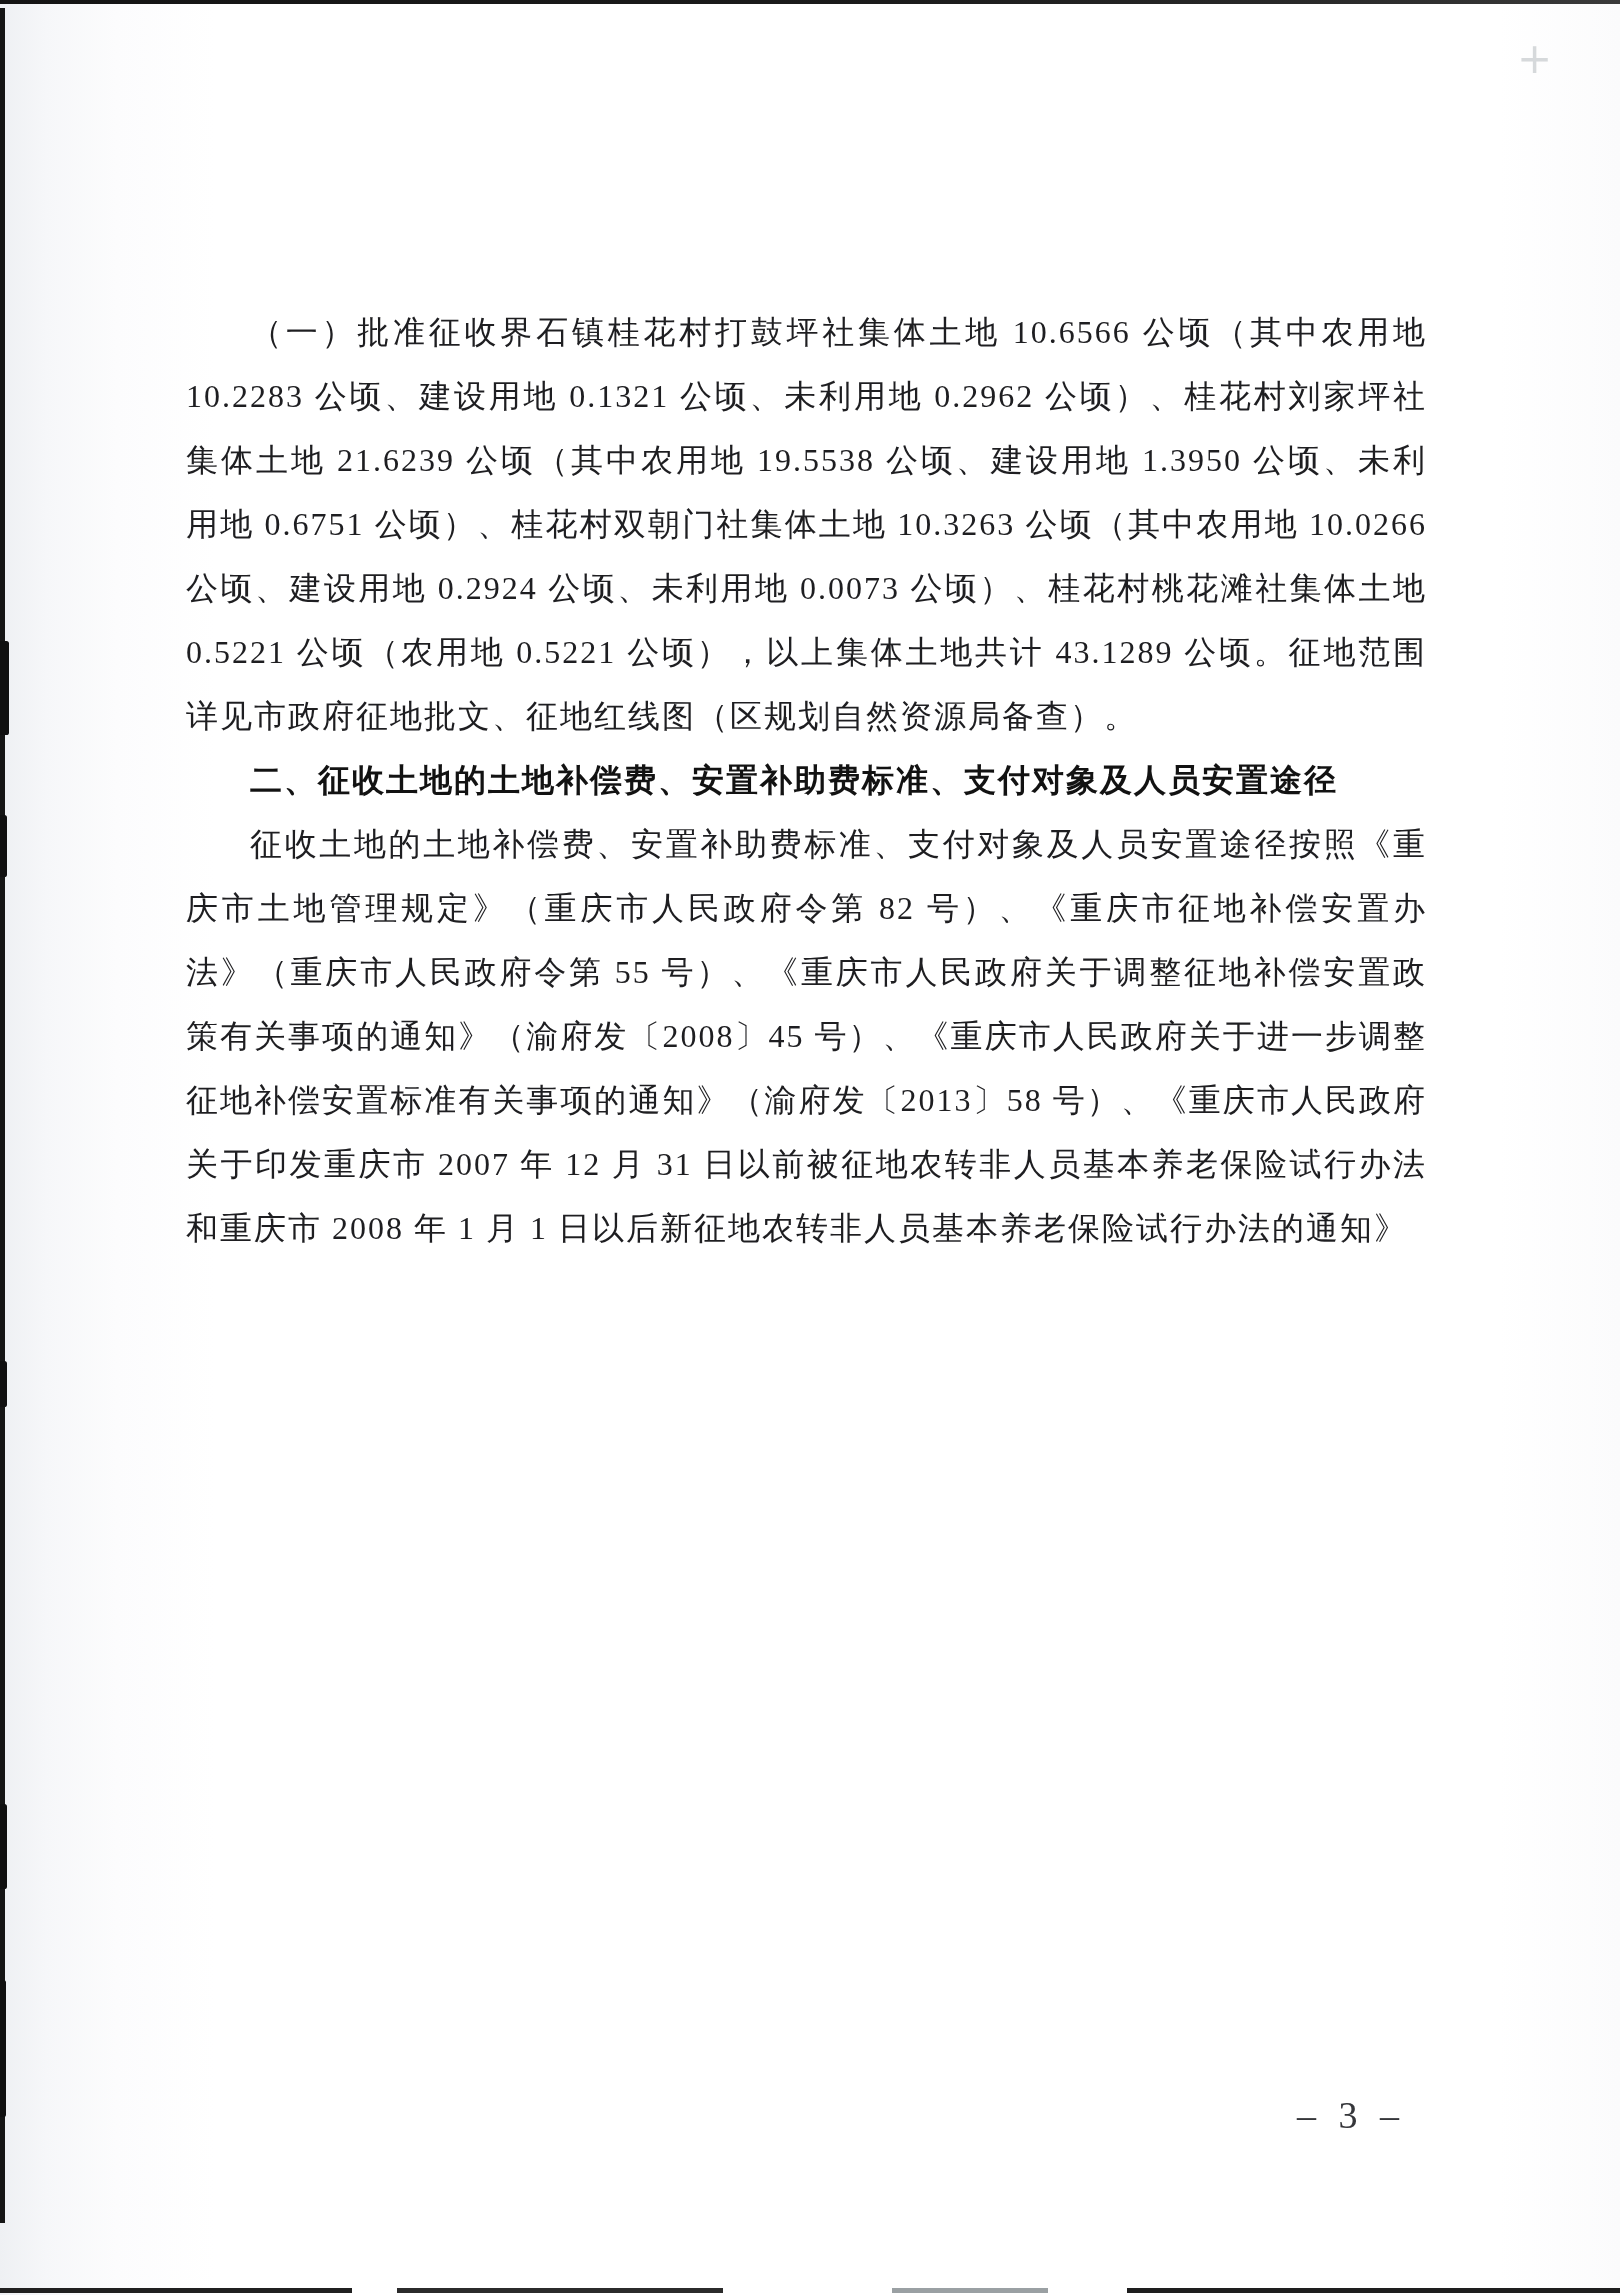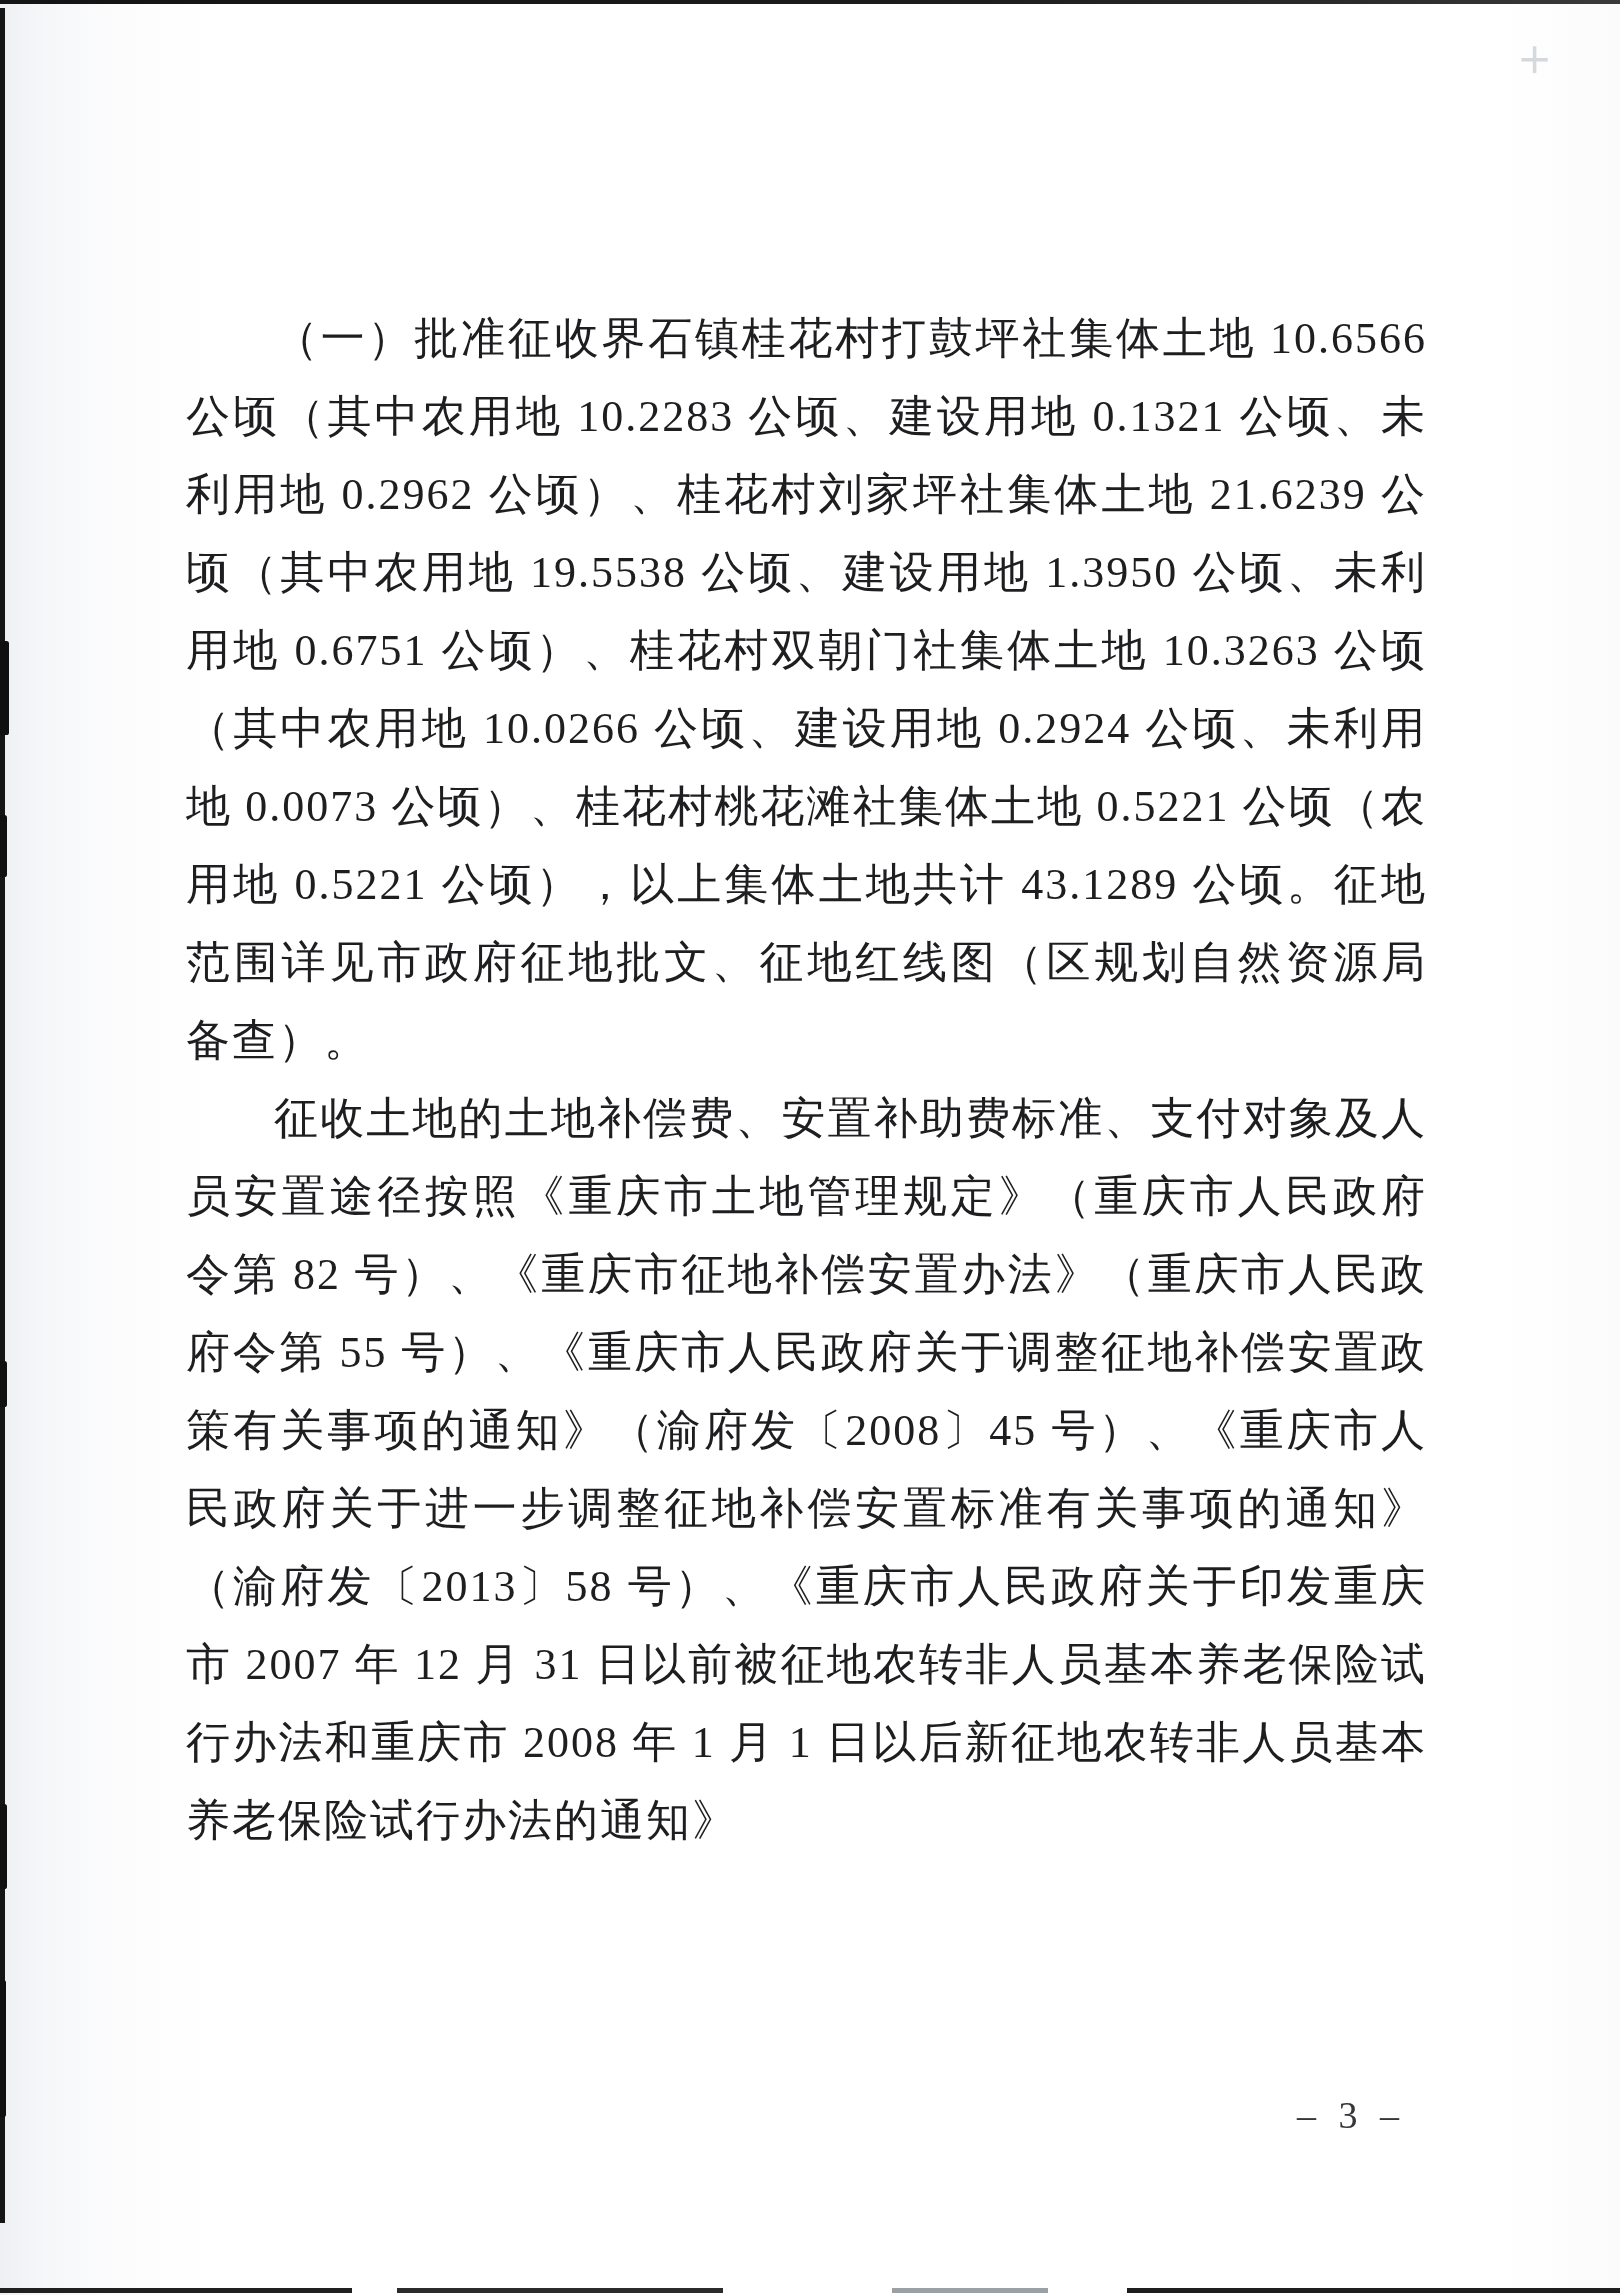--- a/index.html
+++ b/index.html
@@ -55,22 +55,22 @@
     color: #d6d9db;
     line-height: 1;
   }
 
   
   .content {
     position: absolute;
     left: 186px;
     top: 300px;
     width: 1241px;
-    font-size: 44px;
-    line-height: 78px;
+    font-size: 32px;
+    line-height: 64px;
     letter-spacing: 2px;
     color: #1e1e21;
     text-align: justify;
   }
   .para {
     margin: 0;
     text-indent: 2em;
   }
   .para.heading {
     font-family: "Liberation Sans", "DejaVu Sans", sans-serif;
@@ -102,19 +102,20 @@
   <div class="edge-blob blob-4"></div>
   <div class="edge-blob blob-5"></div>
   <div class="edge-bottom seg-1"></div>
   <div class="edge-bottom seg-2"></div>
   <div class="edge-bottom seg-3"></div>
   <div class="edge-bottom seg-4"></div>
   <div class="plus-mark">+</div>
 
   <main class="content">
     <p class="para">（一）批准征收界石镇桂花村打鼓坪社集体土地 10.6566 公顷（其中农用地 10.2283 公顷、建设用地 0.1321 公顷、未利用地 0.2962 公顷）、桂花村刘家坪社集体土地 21.6239 公顷（其中农用地 19.5538 公顷、建设用地 1.3950 公顷、未利用地 0.6751 公顷）、桂花村双朝门社集体土地 10.3263 公顷（其中农用地 10.0266 公顷、建设用地 0.2924 公顷、未利用地 0.0073 公顷）、桂花村桃花滩社集体土地 0.5221 公顷（农用地 0.5221 公顷），以上集体土地共计 43.1289 公顷。征地范围详见市政府征地批文、征地红线图（区规划自然资源局备查）。</p>
+    <p class="para heading">二、征收土地的土地补偿费、安置补助费标准、支付对象及人员安置途径</p>
     <p class="para">征收土地的土地补偿费、安置补助费标准、支付对象及人员安置途径按照《重庆市土地管理规定》（重庆市人民政府令第 82 号）、《重庆市征地补偿安置办法》（重庆市人民政府令第 55 号）、《重庆市人民政府关于调整征地补偿安置政策有关事项的通知》（渝府发〔2008〕45 号）、《重庆市人民政府关于进一步调整征地补偿安置标准有关事项的通知》（渝府发〔2013〕58 号）、《重庆市人民政府关于印发重庆市 2007 年 12 月 31 日以前被征地农转非人员基本养老保险试行办法和重庆市 2008 年 1 月 1 日以后新征地农转非人员基本养老保险试行办法的通知》</p>
   </main>
 
   <div class="page-footer">– 3 –</div>
 
 </div>
 
 
 </body></html>

